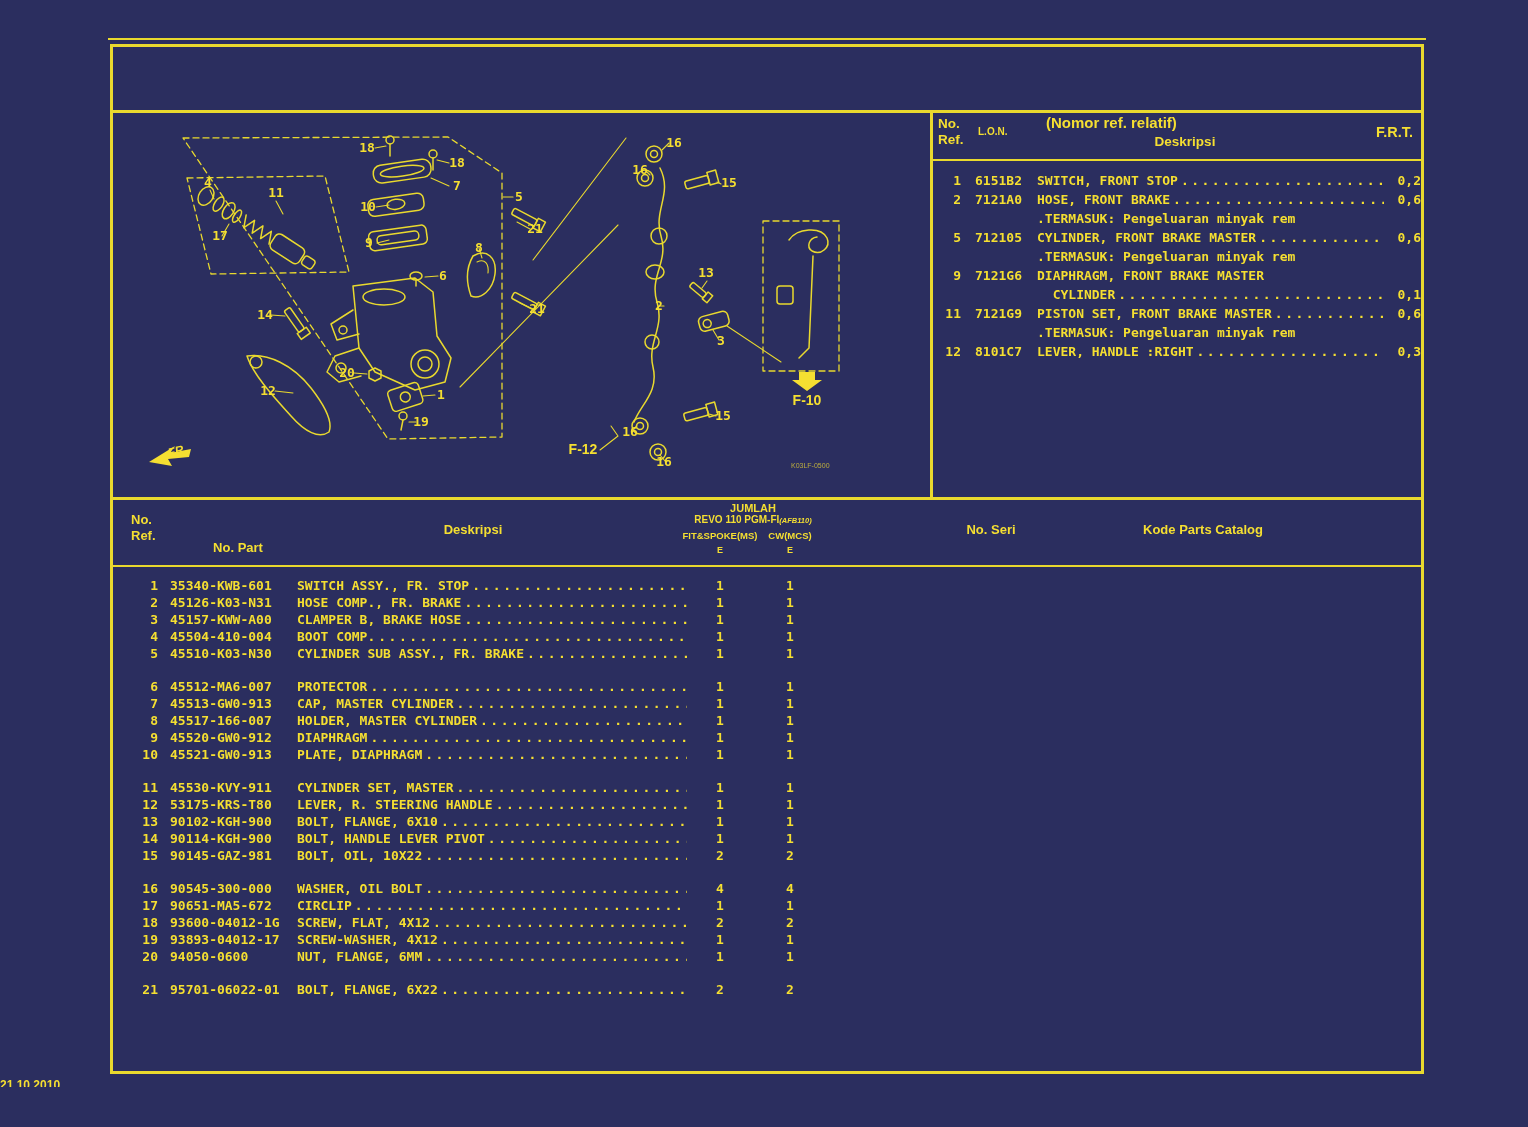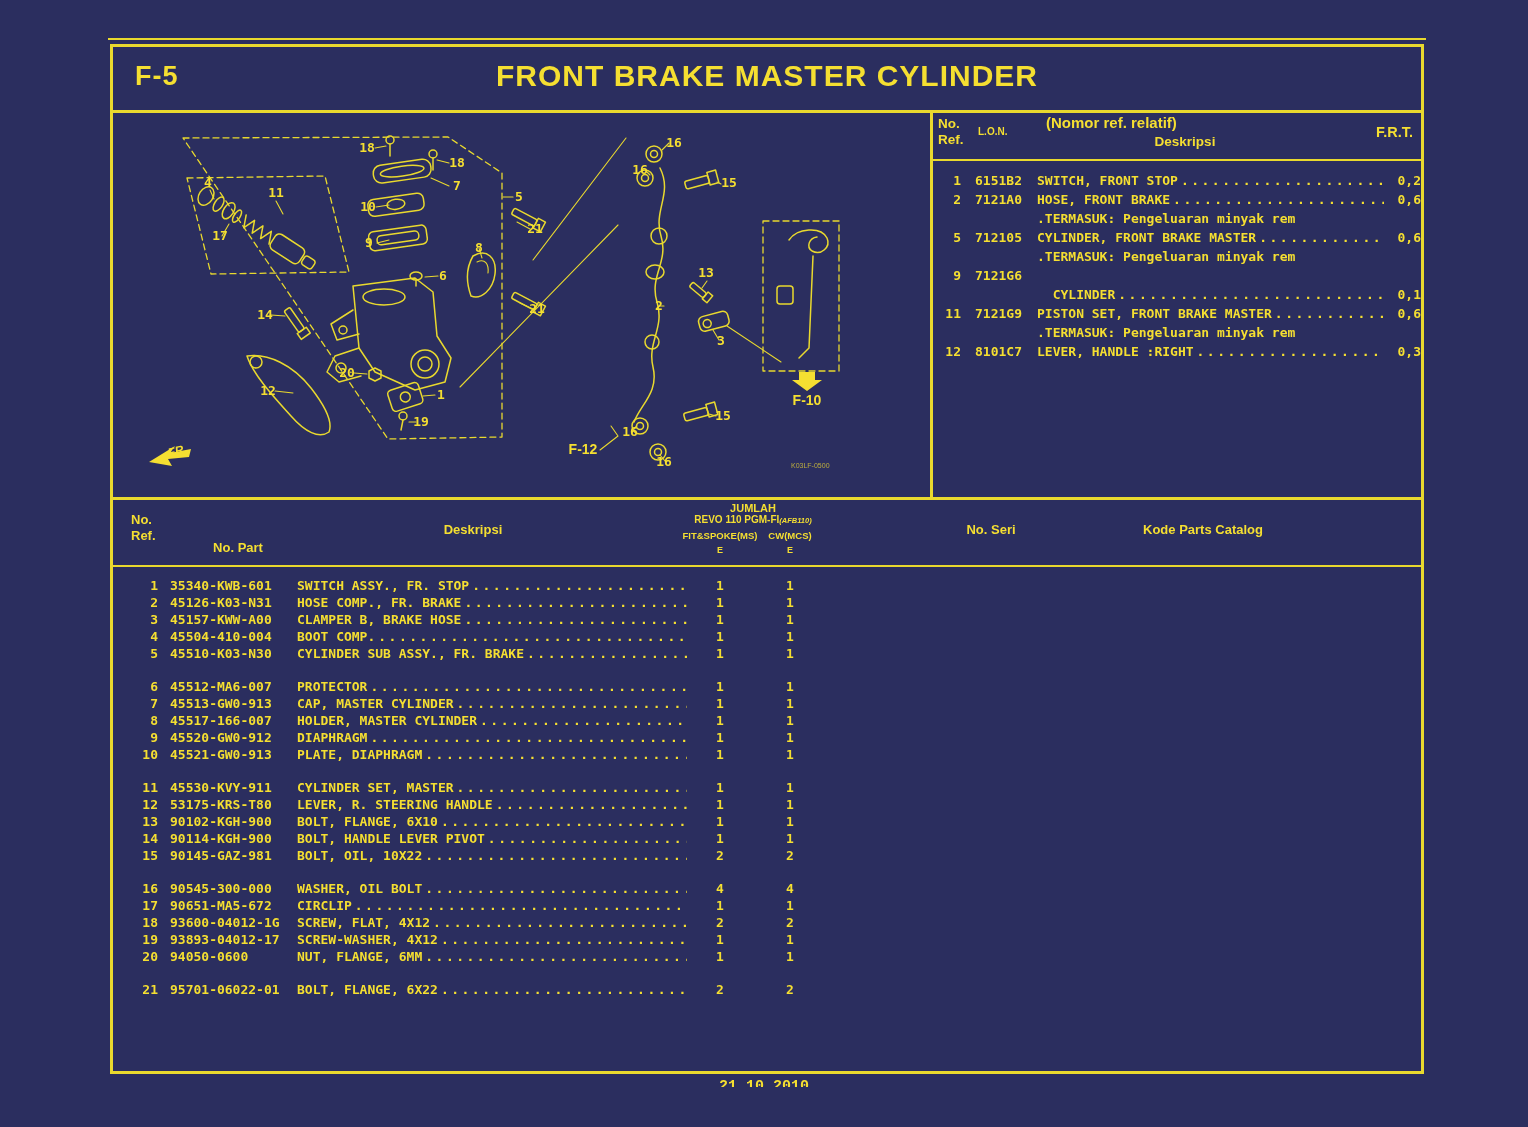--- a/index.html
+++ b/index.html
@@ -75,33 +75,29 @@
   #diagram{position:absolute;left:0;top:63px;}
   #diagram .callout{font:bold 13px "DejaVu Sans Mono",monospace;fill:var(--ink);text-anchor:middle;}
   #diagram .zone{font:bold 14px "Liberation Sans",sans-serif;fill:var(--ink);text-anchor:middle;}
   #diagram .wm{font:7px "Liberation Sans",sans-serif;fill:var(--ink);opacity:.7;}
   #diagram .fr{font:italic bold 12px "Liberation Sans",sans-serif;fill:var(--ink);}
   .sk{fill:none;stroke:var(--line);stroke-width:1.5;stroke-linecap:round;stroke-linejoin:round;}
   .dash{stroke-dasharray:6 4;stroke-width:1.3;}
   .thin{stroke-width:1.1;}
   
   .footer-clip{position:absolute;left:0;top:1078px;width:1528px;height:9px;overflow:hidden;}
-  .footer-date{width:100%;text-align:center;font-family:Liberation Mono, monospace;font-weight:bold;font-size:15px;}
+  .footer-date{width:100%;text-align:left;font-family:Liberation Sans, sans-serif;font-weight:bold;font-size:12px;}
 </style>
 </head>
 <body>
 
 <div class="topline"></div>
 
 <div class="frame">
 
-  <div class="title-row">
-    <div class="page-code">F-5</div>
-    <div class="page-title">FRONT BRAKE MASTER CYLINDER</div>
-  </div>
   <div class="hdiv" style="top:63px;"></div>
 
   <svg id="diagram" width="817" height="387" viewBox="0 0 817 387">
     <g class="sk">
 
       <polygon class="dash" points="70,28 335,27 389,63 389,327 275,329"></polygon>
       <polygon class="dash" points="74,68 212,66 236,162 98,164"></polygon>
       <rect class="dash" x="650" y="111" width="76" height="150"></rect>
 
       <line class="thin" x1="513" y1="28" x2="420" y2="150"></line>
@@ -293,21 +289,21 @@
     <div class="lh-desk">Deskripsi</div>
     <div class="lh-frt">F.R.T.</div>
   </div>
   <div class="lon-underline"></div>
   <div id="lon-rows">
       <div class="lon-line"><div class="lc-ref">1</div><div class="lc-lon">6151B2</div><div class="lc-desc"><div class="t">SWITCH, FRONT STOP</div><div class="dots">......................................................................</div></div><div class="lc-frt">0,2</div></div>
       <div class="lon-line"><div class="lc-ref">2</div><div class="lc-lon">7121A0</div><div class="lc-desc"><div class="t">HOSE, FRONT BRAKE</div><div class="dots">......................................................................</div></div><div class="lc-frt">0,6</div></div>
       <div class="lon-line"><div class="lc-ref"></div><div class="lc-lon"></div><div class="lc-desc"><div class="t">.TERMASUK: Pengeluaran minyak rem</div></div></div>
       <div class="lon-line"><div class="lc-ref">5</div><div class="lc-lon">712105</div><div class="lc-desc"><div class="t">CYLINDER, FRONT BRAKE MASTER</div><div class="dots">......................................................................</div></div><div class="lc-frt">0,6</div></div>
       <div class="lon-line"><div class="lc-ref"></div><div class="lc-lon"></div><div class="lc-desc"><div class="t">.TERMASUK: Pengeluaran minyak rem</div></div></div>
-      <div class="lon-line"><div class="lc-ref">9</div><div class="lc-lon">7121G6</div></div>
+      <div class="lon-line"><div class="lc-ref">9</div><div class="lc-lon">7121G6</div><div class="lc-desc"><div class="t">DIAPHRAGM, FRONT BRAKE MASTER</div></div></div>
       <div class="lon-line"><div class="lc-ref"></div><div class="lc-lon"></div><div class="lc-desc"><div class="t">  CYLINDER</div><div class="dots">......................................................................</div></div><div class="lc-frt">0,1</div></div>
       <div class="lon-line"><div class="lc-ref">11</div><div class="lc-lon">7121G9</div><div class="lc-desc"><div class="t">PISTON SET, FRONT BRAKE MASTER</div><div class="dots">......................................................................</div></div><div class="lc-frt">0,6</div></div>
       <div class="lon-line"><div class="lc-ref"></div><div class="lc-lon"></div><div class="lc-desc"><div class="t">.TERMASUK: Pengeluaran minyak rem</div></div></div>
       <div class="lon-line"><div class="lc-ref">12</div><div class="lc-lon">8101C7</div><div class="lc-desc"><div class="t">LEVER, HANDLE :RIGHT</div><div class="dots">......................................................................</div></div><div class="lc-frt">0,3</div></div>
     </div>
 
   <div class="hdiv" style="top:450px;"></div>
   <div class="hdiv" style="top:518px;height:2px;"></div>
 
   <div class="band">

